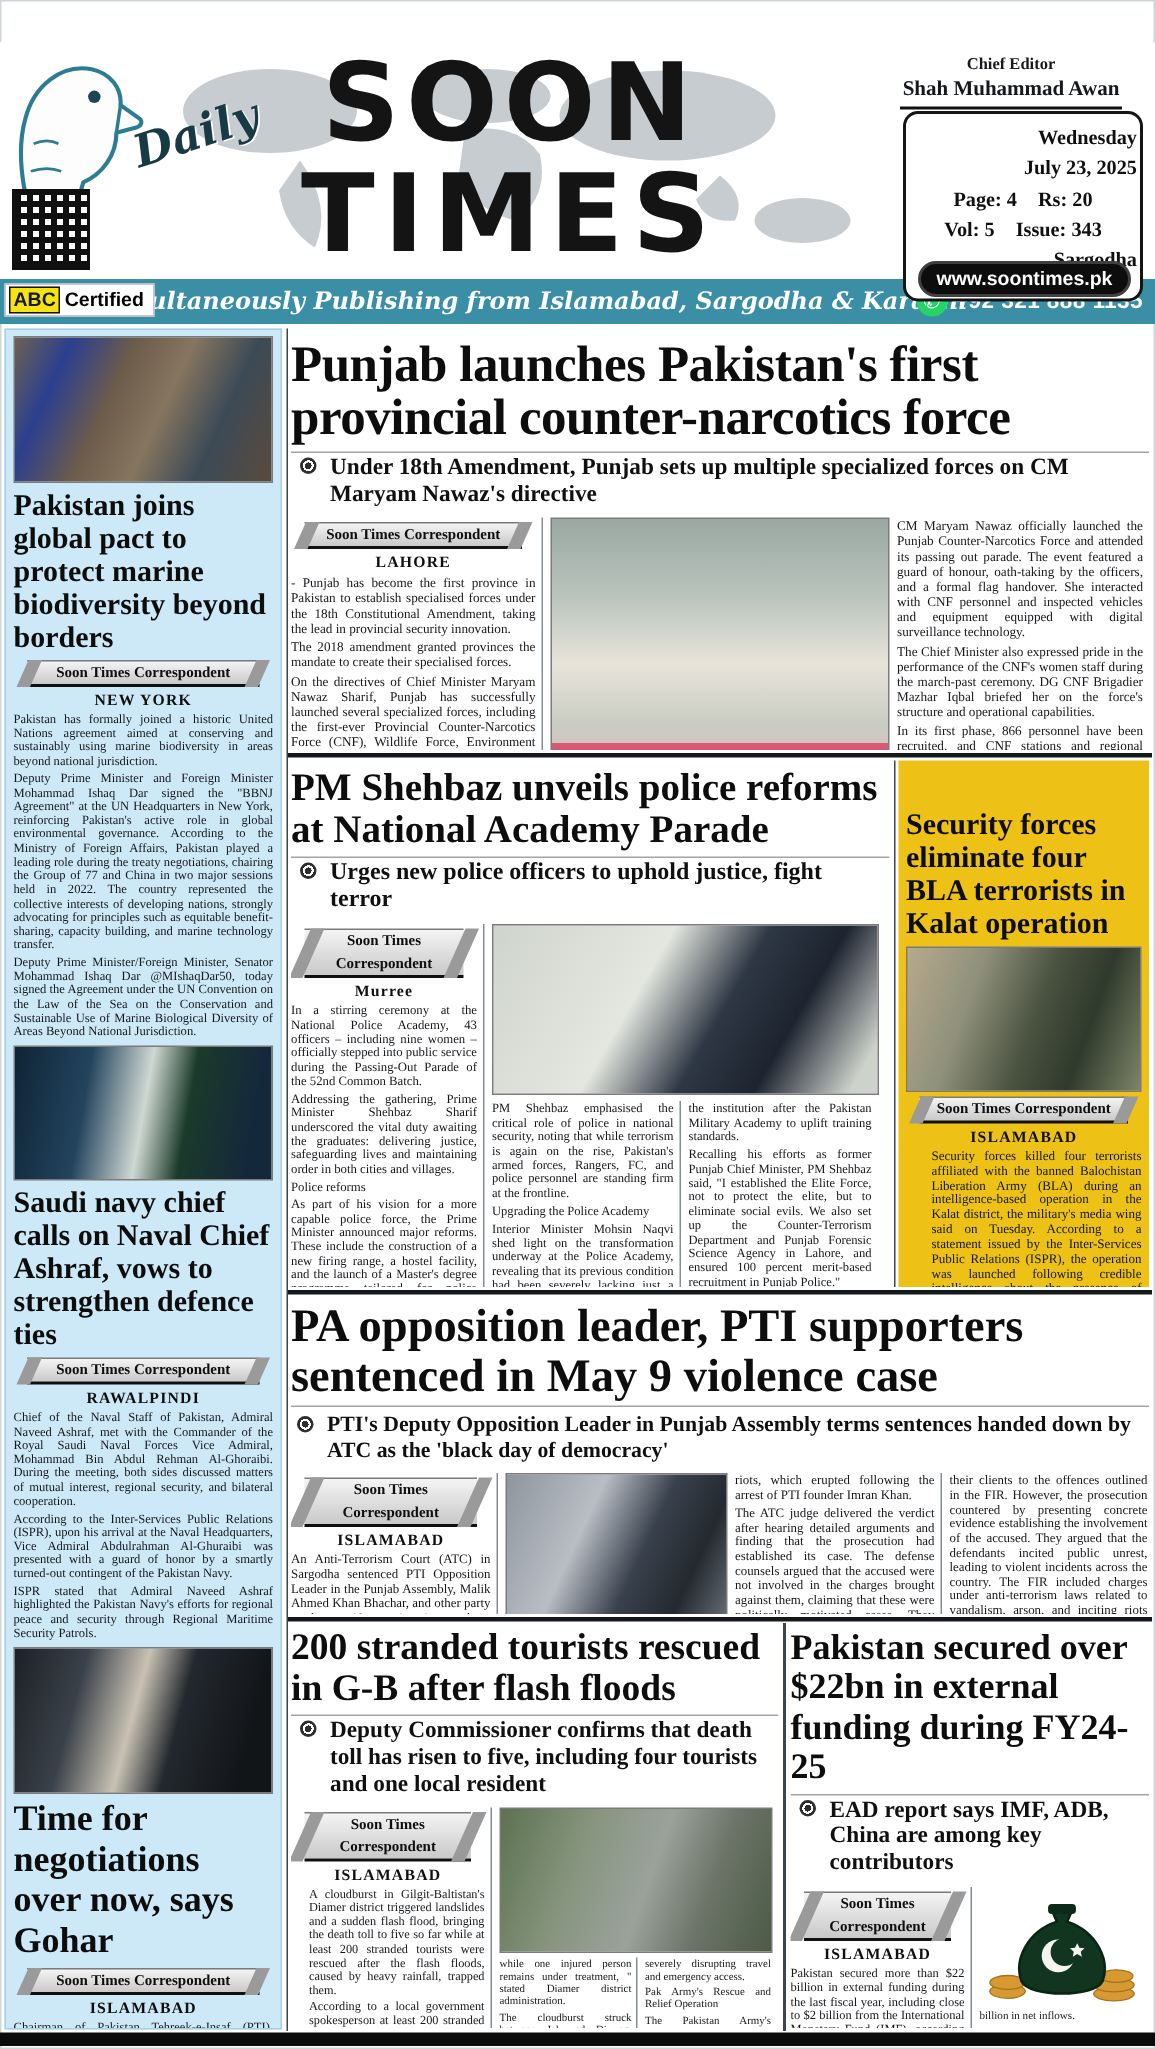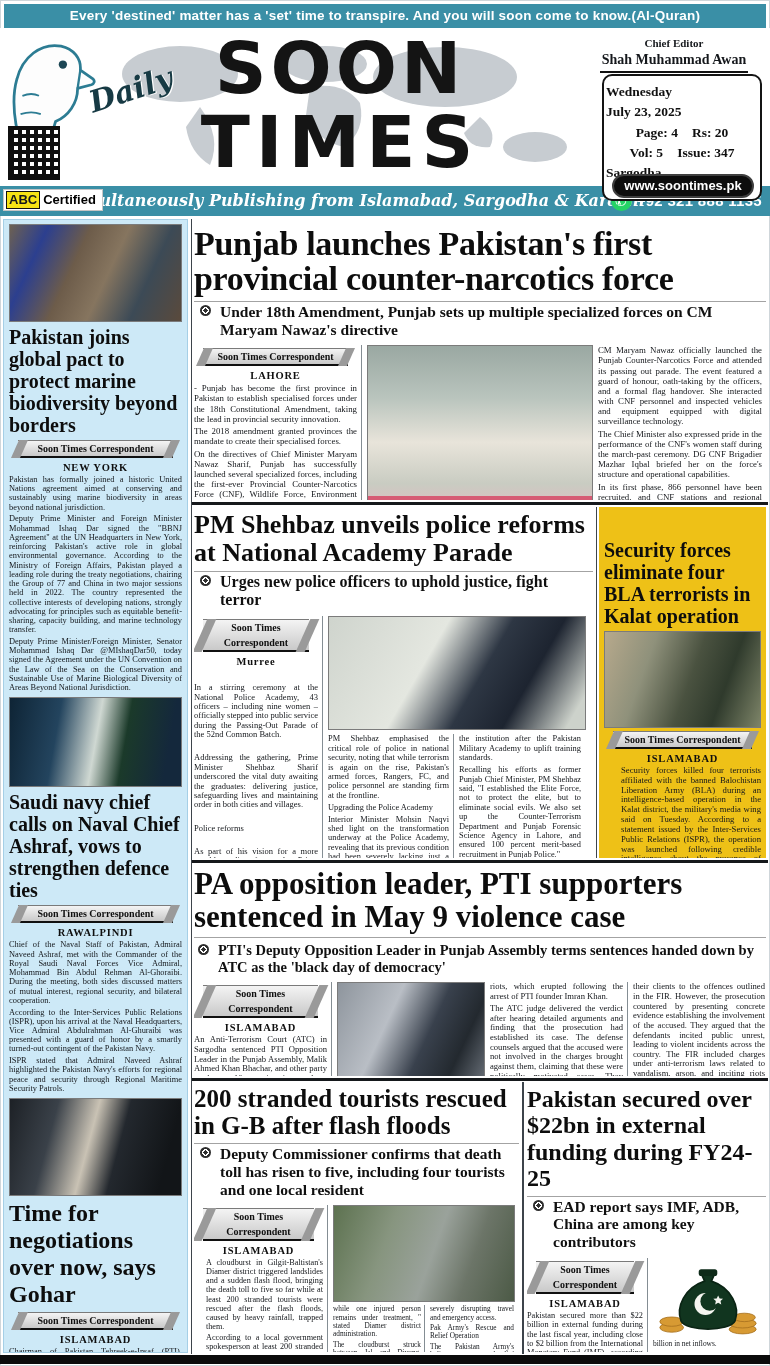--- a/index.html
+++ b/index.html
@@ -19,21 +19,21 @@
   .daily{position:absolute;left:88px;top:44px;z-index:2;font:italic 700 30px "DejaVu Serif",serif;
          color:#173a44;transform:rotate(-18deg);text-shadow:1px 1px 0 #fff;}
   .title{position:absolute;left:135px;top:2px;width:410px;text-align:center;z-index:1;color:#141414;
          font-family:"DejaVu Sans","Liberation Sans",sans-serif;font-weight:900;}
   .title .t1{font-size:72px;line-height:76px;letter-spacing:4px;}
   .title .t2{font-size:72px;line-height:72px;letter-spacing:6px;}
   .chief{position:absolute;right:12px;top:8px;width:168px;text-align:center;z-index:2;}
   .chief-label{font:700 11px/1.3 "Liberation Serif",serif;}
   .chief-name{font:700 14px/1.4 "Liberation Serif",serif;border-bottom:2px solid #111;display:inline-block;padding:0 2px 1px;}
   .infobox{position:absolute;right:8px;top:46px;width:152px;background:#fff;border:2.5px solid #141414;
-           border-radius:10px;padding:6px 2px 16px;text-align:left;z-index:1;
+           border-radius:10px;padding:6px 2px 16px;text-align:right;z-index:1;
            font:700 13.5px/1.5 "Liberation Serif",serif;color:#101010;}
   .ib-row{display:flex;justify-content:center;gap:14px;}
   .webpill{position:absolute;right:16px;top:146px;width:138px;background:#0d0d0d;color:#fff;z-index:3;
            border:2px solid #3f3f3f;border-radius:12px;text-align:center;
            font:700 13px/20px "Liberation Sans",sans-serif;cursor:pointer;}
   .ribbon{position:absolute;top:186px;left:0;right:0;height:30px;background:#3a8fa6;
           display:flex;align-items:center;justify-content:center;}
   .publine{font:italic 700 16px/1 "DejaVu Serif",serif;color:#fff;padding-right:120px;padding-left:60px;}
   .wa{position:absolute;right:8px;top:4px;display:flex;align-items:center;gap:5px;}
   .wa-icon{width:21px;height:21px;border-radius:50%;background:#25d366;color:#fff;display:flex;
@@ -83,21 +83,21 @@
   .sec{position:absolute;box-sizing:border-box;overflow:hidden;}
   #secA{left:194px;top:222px;width:572px;height:278px;}
   .h-a{font-size:34px;line-height:1.04;letter-spacing:-.3px;}
   #secA .col1{width:168px;border-right:1px solid #848d93;padding-right:4px;box-sizing:border-box;}
   #secA .phA{width:224px;height:172px;}
   #secA .col2{width:164px;}
   #secB{left:194px;top:507px;width:399px;height:351px;}
   .h-b{font-size:26px;line-height:1.07;}
   #secB .sub{font-size:16px;}
   #secB .col1{width:129px;border-right:1px solid #848d93;padding-right:4px;box-sizing:border-box;}
-  #secB .col1 p{font-size:8.5px;line-height:1.1;margin-top:14px;}
+  #secB .col1 p{font-size:8.5px;line-height:1.1;}
   #secB .bright{width:258px;}
   #secB .phB{height:112px;margin-bottom:4px;}
   #secB .col2{width:126px;border-right:1px solid #848d93;padding-right:4px;box-sizing:border-box;}
   #secB .col3{width:122px;}
   #secB .col2 p,#secB .col3 p{font-size:8.4px;line-height:1.12;}
   #secC{left:599px;top:507px;width:167px;height:351px;background:#eec117;padding:4px 5px;}
   .h-c{font-size:20px;line-height:1.1;margin-top:28px;}
   #secC .phC{height:95px;margin:3px 0;}
   #secC .bt p{font-size:8.7px;line-height:1.13;margin-left:17px;}
   #secD{left:194px;top:864px;width:572px;height:212px;}
@@ -125,23 +125,20 @@
   #secF .col1 p{font-size:8.3px;line-height:1.12;}
   #secF .col2{width:110px;}
   #secF .col2 p{font-size:7.4px;line-height:1.13;}
   #secF .bag{display:block;width:104px;height:76px;margin:2px auto 4px;}
 </style>
 </head>
 <body>
 
 <div class="page">
 
-  <div class="topbar">
-    <span>Every 'destined' matter has a 'set' time to transpire. And you will soon come to know.(Al-Quran)</span>
-  </div>
 
   <div class="masthead">
     <svg class="eagle" viewBox="0 0 100 160">
       <path d="M30 155 C14 120 6 80 14 52 C20 28 40 12 62 16 C76 19 84 30 83 42 L97 52 C99 54 98 57 95 58 L80 62 C80 78 70 92 56 98 C50 120 42 140 30 155 Z" fill="#fdfdfd" stroke="#2c7c93" stroke-width="3" stroke-linejoin="round"></path>
       <circle cx="64" cy="36" r="4.5" fill="#1c4654"></circle>
       <path d="M83 42 L80 62" stroke="#2c7c93" stroke-width="2.5" fill="none"></path>
       <path d="M20 70 Q30 66 38 70 M18 90 Q30 86 40 90 M20 110 Q32 106 42 110" stroke="#2c7c93" stroke-width="2" fill="none"></path>
     </svg>
     <div class="qr"></div>
     <svg class="map" viewBox="0 0 520 150">
@@ -166,21 +163,21 @@
     </div>
     <div class="infobox">
       <div>Wednesday</div>
       <div>July 23, 2025</div>
       <div class="ib-row">
         <span>Page: 4</span>
         <span>Rs: 20</span>
       </div>
       <div class="ib-row">
         <span>Vol: 5</span>
-        <span>Issue: 347</span>
+        <span>Issue: 343</span>
       </div>
       <div>Sargodha</div>
     </div>
     <div class="webpill">www.soontimes.pk</div>
   </div>
 
   <div class="ribbon">
     <span class="publine">Simultaneously Publishing from Islamabad, Sargodha &amp; Karachi</span>
     <div class="wa">
       <span class="wa-icon">✆</span>

